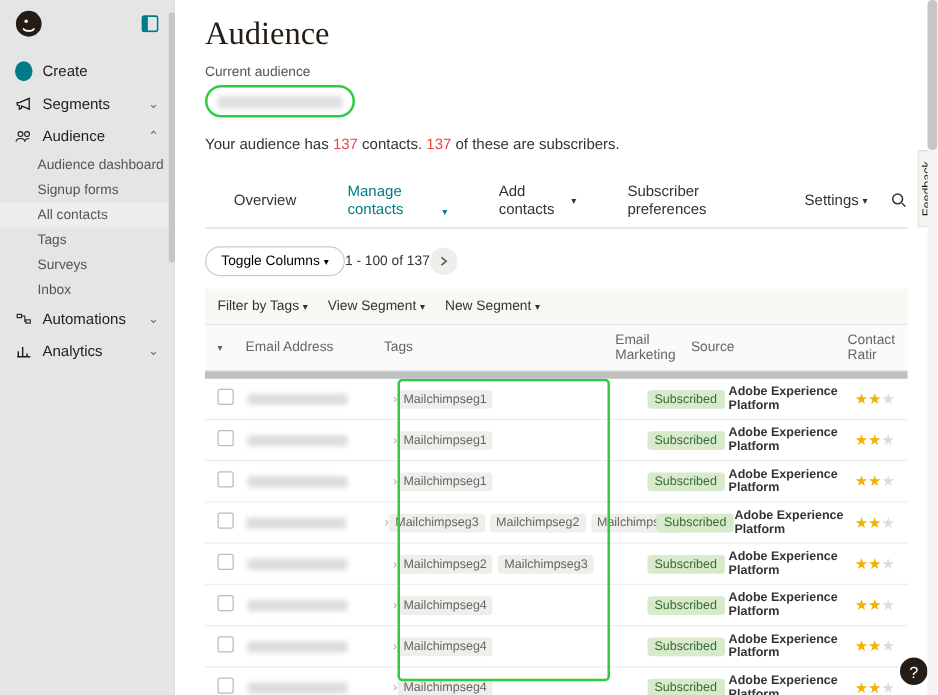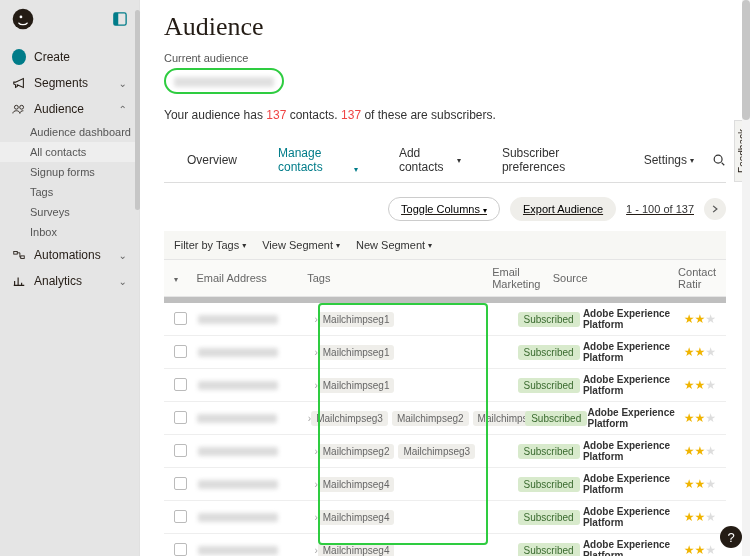--- a/index.html
+++ b/index.html
@@ -22,21 +22,21 @@
   .subhead-label { font-size: 11px; color: #555; margin-bottom: 4px; }
   .aud-pill { display: inline-block; border: 2px solid #2ecc40; border-radius: 16px; padding: 4px 8px; margin-bottom: 10px; }
   .aud-pill .blur { display: inline-block; width: 100px; height: 10px; background: #e0e0e0; filter: blur(2px); border-radius: 2px; vertical-align: middle; }
   .aud-count { font-size: 12px; color: #333; margin-top: 4px; }
   .aud-count .num { color: #ef4444; }
   .tabs { display: flex; align-items: center; gap: 18px; border-bottom: 1px solid #ddd; margin-top: 24px; font-size: 12px; color: #333; padding-bottom: 8px; }
   .tab { cursor: pointer; display: flex; align-items: center; gap: 3px; margin-left: 23px; }
   .tab.active { color: #007c89; align-items: flex-end; }
   .caret { font-size: 8px; }
   .search-icn { width: 14px; height: 14px; }
-  .toolbar { display: flex; align-items: center; justify-content: flex-end; gap: 10px; margin: 14px 0 10px 0; font-size: 11px; text-decoration: underline; }
+  .toolbar { display: flex; align-items: center; gap: 0; margin: 14px 0 10px 0; font-size: 11px; }
   .btn { border: 1px solid #ccc; border-radius: 14px; padding: 5px 12px; background: #fff; cursor: pointer; font-size: 11px; }
   .btn.export { background: #efeeea; border-color: #efeeea; }
   .pager-text { color: #333; }
   .pager-btn { width: 22px; height: 22px; border-radius: 50%; background: #efeeea; display: inline-flex; align-items: center; justify-content: center; cursor: pointer; }
   .filter-row { background: #f7f7f4; padding: 8px 10px; display: flex; gap: 16px; font-size: 11px; color: #333; }
   .filter-row span { cursor: pointer; display: inline-flex; align-items: center; gap: 3px; }
   .table-head { display: flex; align-items: center; padding: 6px 10px; border-top: 1px solid #e5e5e5; border-bottom: 1px solid #e5e5e5; background: #fafaf8; font-size: 11px; color: #666; }
   .th-chk { width: 26px; }
   .th-email { width: 128px; }
   .th-tags { width: 214px; }
@@ -111,22 +111,22 @@
                 <circle cx="5" cy="6" r="2.2" fill="none" stroke="#241c15"></circle>
                 <circle cx="11" cy="6" r="2.2" fill="none" stroke="#241c15"></circle>
                 <path d="M1 13c0-2 2-3 4-3s4 1 4 3M9 13c0-2 2-3 4-3" fill="none" stroke="#241c15"></path>
               </svg>
         </span>
         <span>Audience</span>
         <span class="chev">⌃</span>
       </div>
       <div class="subnav">
         <div class="sub-item">Audience dashboard</div>
+        <div class="sub-item">Signup forms</div>
         <div class="sub-item active">All contacts</div>
-        <div class="sub-item">Signup forms</div>
         <div class="sub-item">Tags</div>
         <div class="sub-item">Surveys</div>
         <div class="sub-item">Inbox</div>
       </div>
       <div class="nav-item">
         <span class="nav-icon">
           <svg viewBox="0 0 16 16" width="14" height="14">
                 <rect x="2" y="4" width="4" height="3" fill="none" stroke="#241c15"></rect>
                 <rect x="10" y="9" width="4" height="3" fill="none" stroke="#241c15"></rect>
                 <path d="M6 5.5h3v5h1" fill="none" stroke="#241c15"></path>
@@ -177,21 +177,20 @@
       <span class="search-icn">
         <svg viewBox="0 0 16 16" width="14" height="14">
             <circle cx="7" cy="7" r="4.5" fill="none" stroke="#333" stroke-width="1.4"></circle>
             <path d="M11 11l3 3" stroke="#333" stroke-width="1.4"></path>
           </svg>
       </span>
     </div>
 
     <div class="toolbar">
       <button class="btn"><span>Toggle Columns</span> <span class="caret">▾</span></button>
-      <button class="btn export">Export Audience</button>
       <span class="pager-text">1 - 100 of 137</span>
       <span class="pager-btn">
         <svg viewBox="0 0 16 16" width="10" height="10">
             <path d="M5 3l6 5-6 5" fill="none" stroke="#555" stroke-width="2"></path>
           </svg>
       </span>
     </div>
 
     <div class="filter-row">
       <span>

